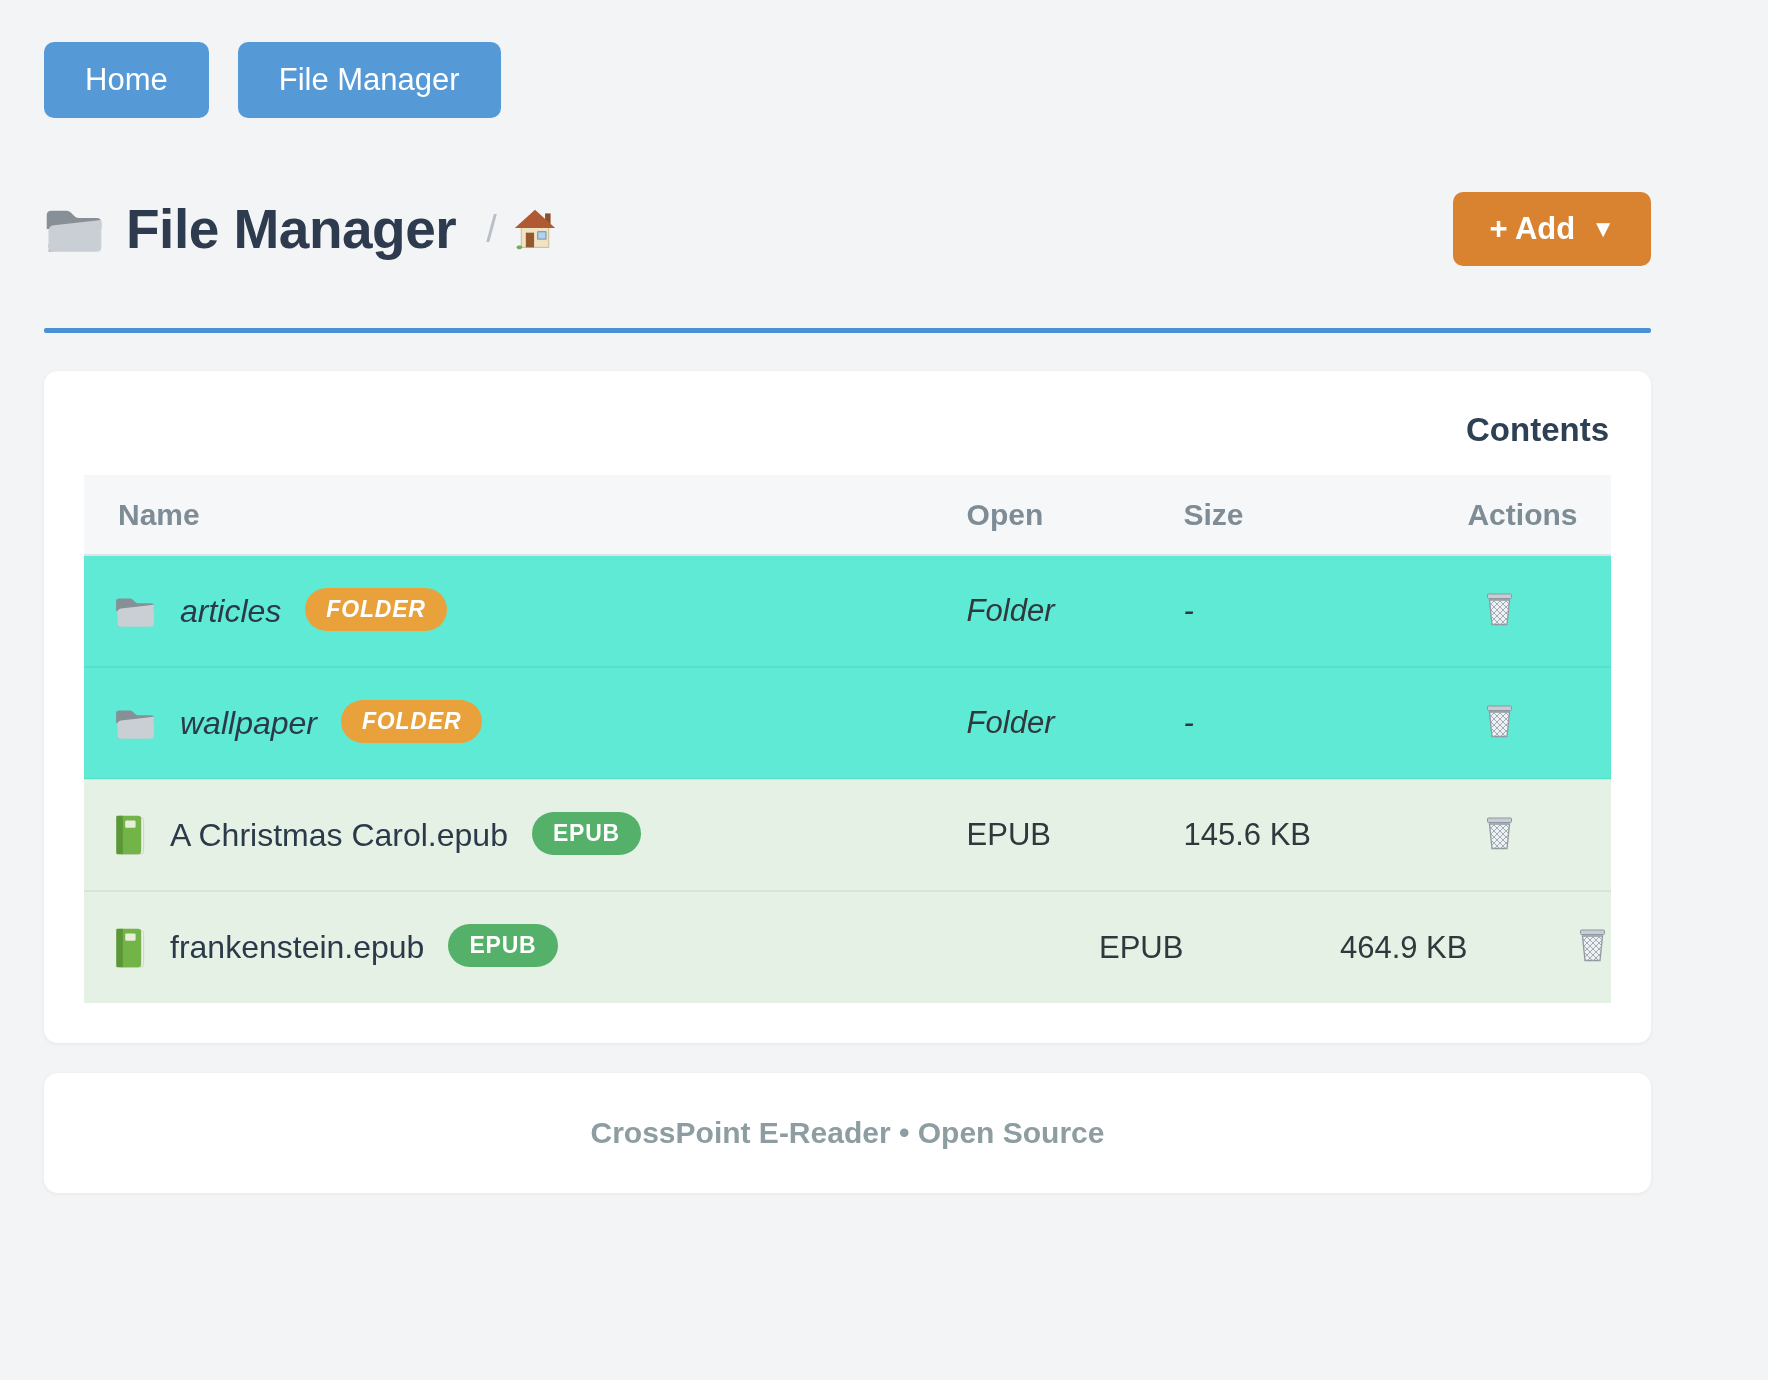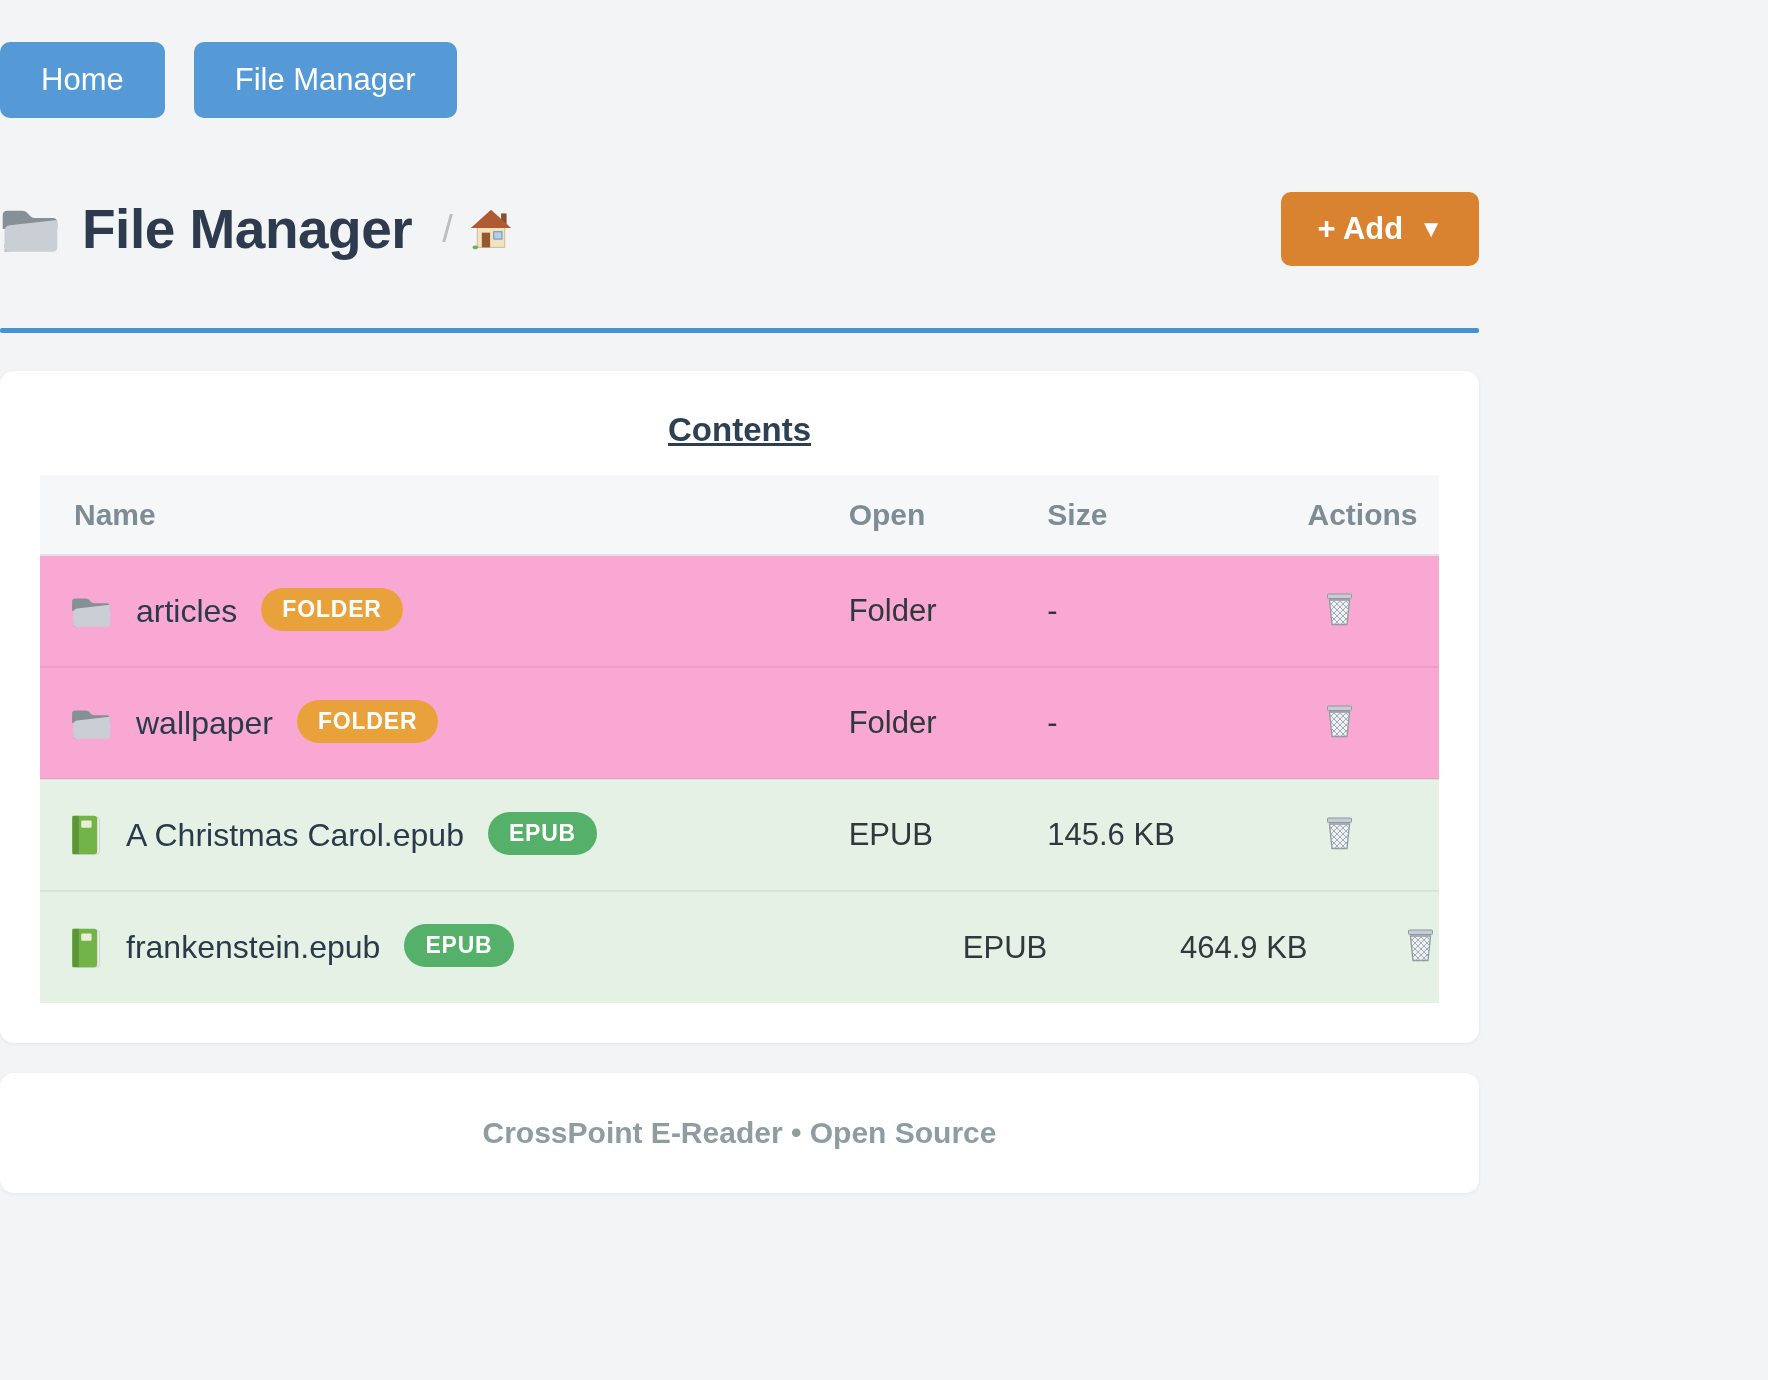--- a/index.html
+++ b/index.html
@@ -3,21 +3,21 @@
 <meta charset="utf-8">
 <style>
   * { margin:0; padding:0; box-sizing:border-box; }
   html,body { width:1768px; height:1380px; }
   body {
     background:#f3f4f5;
     font-family:"Liberation Sans", sans-serif;
     color:#2e3d4f;
     overflow:hidden;
   }
-  .page { width:1479px; }
+  .page { width:1607px; margin-left:44px; }
 
   
   .nav { padding-top:42px; display:flex; gap:29px; }
   .nav-btn {
     height:76px; padding:0 41px;
     background:#5599d6; color:#ffffff;
     border:none; border-radius:10px;
     font-family:inherit; font-size:31px; font-weight:400;
     cursor:pointer;
   }
@@ -40,39 +40,39 @@
 
   .divider { margin-top:62px; height:5px; background:#4a90d5; border:none; border-radius:2px; }
 
   
   .card {
     background:#ffffff; border-radius:14px;
     box-shadow:0 1px 4px rgba(0,0,0,0.06);
   }
   .card-main { margin-top:38px; padding:40px 40px 40px; }
 
-  .contents-head { display:flex; align-items:baseline; justify-content:center; padding:0 2px;text-decoration:underline; }
+  .contents-head { display:flex; align-items:baseline; justify-content:flex-end; padding:0 2px; }
   .contents-title { font-size:33px; font-weight:700; color:#2e4053; }
   .contents-summary { font-size:29px; color:#7e8c94; }
 
   
   table.files { width:100%; border-collapse:collapse; table-layout:fixed; margin-top:26px; }
   col.c-name { width:57.8%; } col.c-type { width:14.2%; }
   col.c-size { width:18.6%; } col.c-actions { width:9.4%; }
   thead th {
     height:80px; text-align:left; vertical-align:middle;
     background:#f6f7f9; color:#7e8c96;
     font-size:30px; font-weight:700;
     border-bottom:2px solid #dfe3e7;
   }
   th.th-name { padding-left:34px; }
   tbody td { height:112px; vertical-align:middle; font-size:31px; color:#30383d; }
   tbody tr { border-bottom:2px solid rgba(0,0,0,0.05); }
   tbody tr:last-child { border-bottom:none;text-align:right; }
-  tr.row-folder { background:#f9a8d4; }
+  tr.row-folder { background:#5eead4;font-style:italic; }
   tr.row-epub   { background:#e5f1e5; }
   td.cell-name { padding-left:30px; }
   .name-wrap { display:flex; align-items:center; }
   .row-icon { flex:none; margin-right:24px; }
   .icon-folder-sm { width:42px; height:34px; }
   .icon-book-sm { width:32px; height:42px; }
   .file-name { font-size:32px; color:#2b3a4a; cursor:pointer; }
   .badge {
     display:inline-block; margin-left:24px; padding:8px 21px;
     border-radius:999px; color:#fff;

